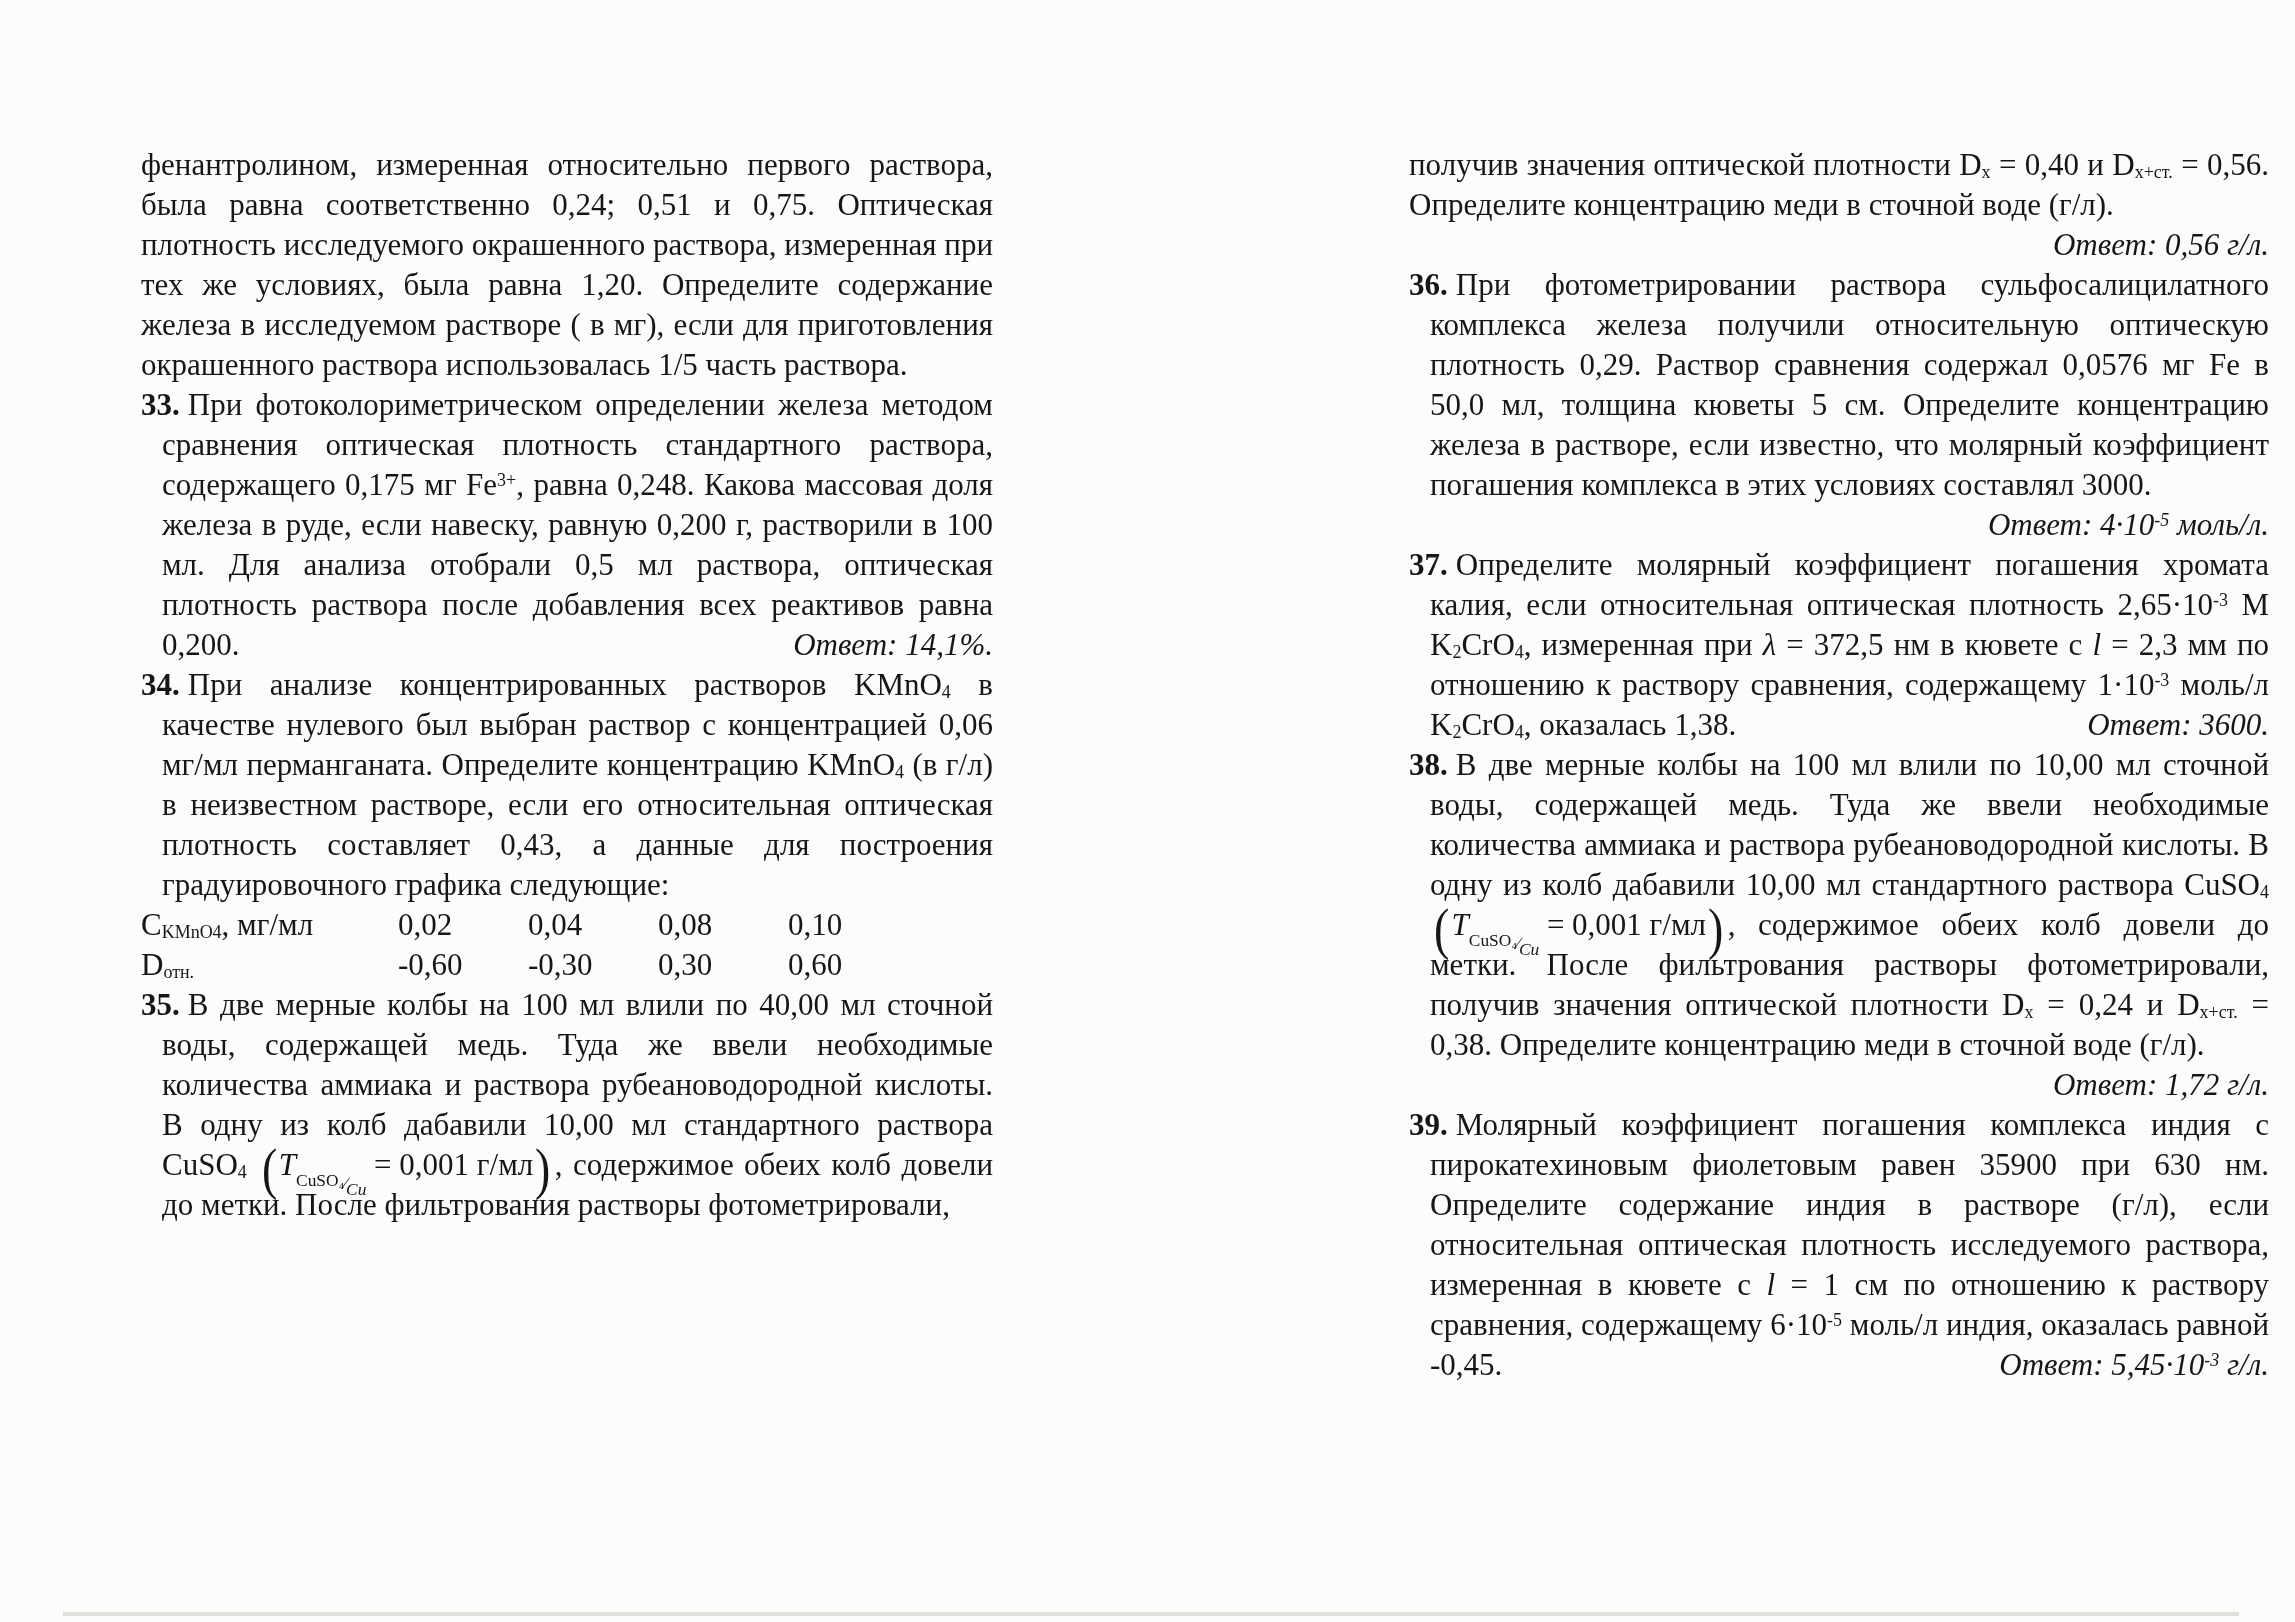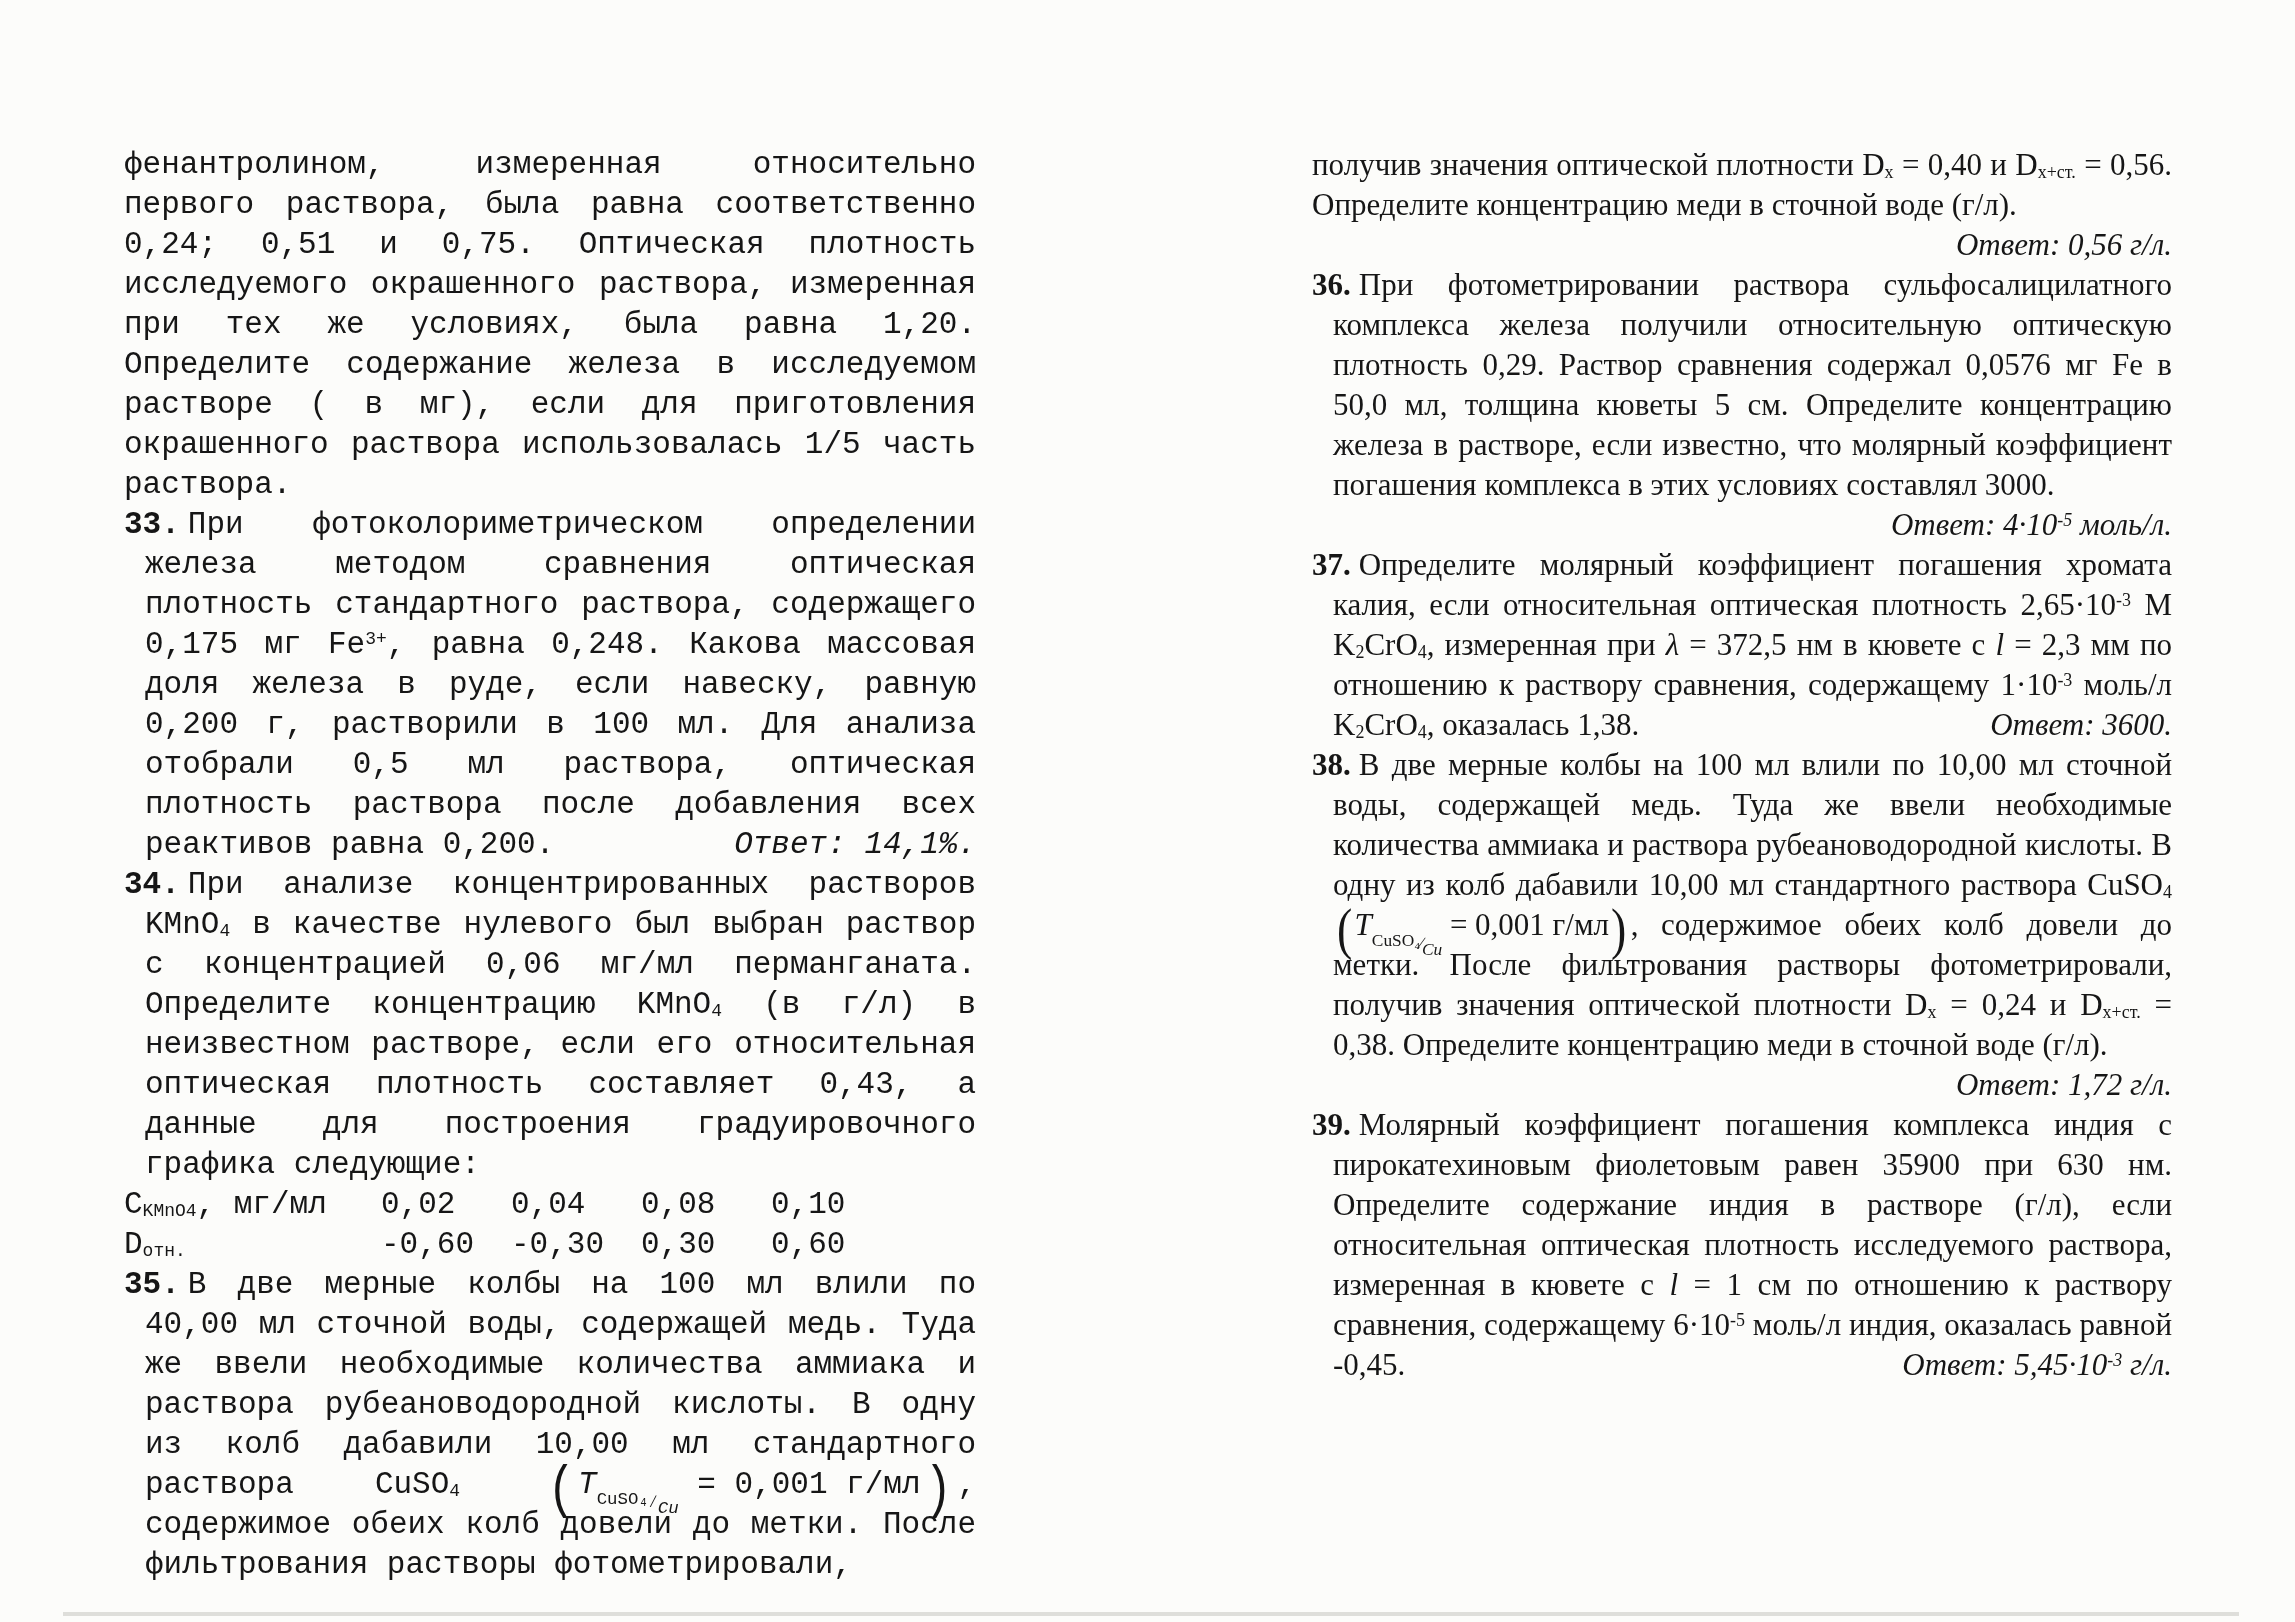--- a/index.html
+++ b/index.html
@@ -7,22 +7,22 @@
     position:relative;
     width:2295px;height:1622px;
     background:#fcfcfa;
     overflow:hidden;
     font-family:"Liberation Serif","DejaVu Serif",serif;
     font-size:31px;
     line-height:40px;
     color:#161616;
   }
   .col{position:absolute;top:145px;text-align:justify;}
-  #colL{left:124px;width:852px;font-family:Liberation Mono, monospace;}
-  #colR{left:1312px;width:860px;}
+  #colL{left:141px;width:852px;}
+  #colR{left:1409px;width:860px;}
 
   .para{margin:0;}
   .para::after{content:"";display:block;clear:both;}
   .prob{padding-left:21px;text-indent:-21px;}
   .num{font-weight:700;padding-right:0.26em;margin-top:13px;}
   .answer-line{text-align:right;font-style:italic;}
   .ans{float:right;font-style:italic;padding-left:0.6em;}
   .it{font-style:italic;}
   sub,sup{font-size:0.58em;line-height:0;}
   sup{vertical-align:0.48em;}

